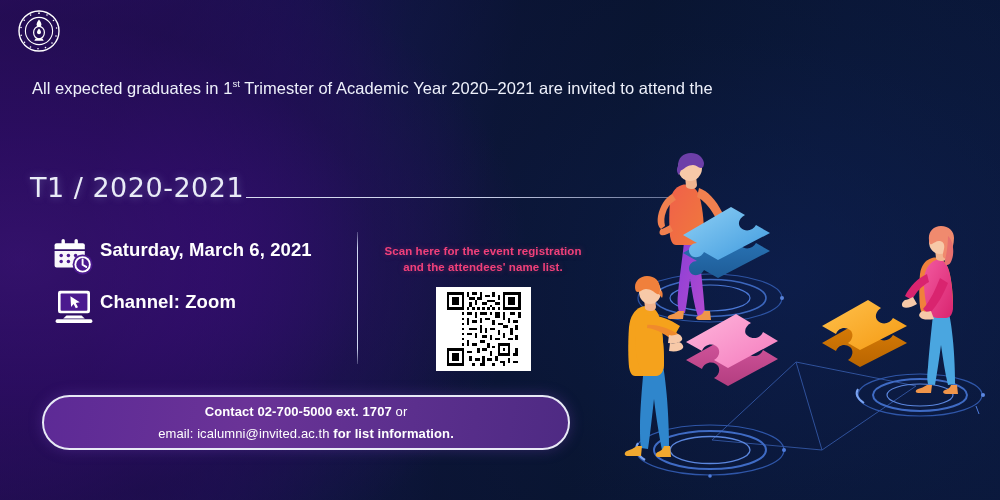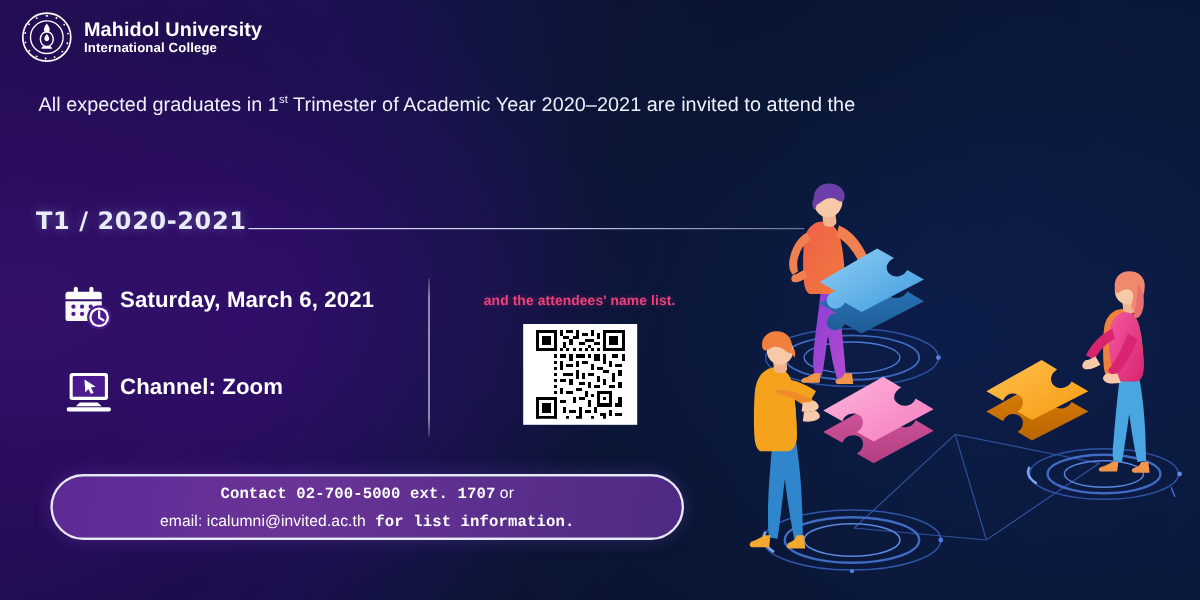--- a/index.html
+++ b/index.html
@@ -44,34 +44,34 @@
       0 0 5px rgba(255,178,35,.95),
       0 0 14px rgba(255,150,20,.75),
       0 0 30px rgba(255,130,10,.45),
       0 0 52px rgba(255,110,0,.28);
     white-space:nowrap;
     font-family:"DejaVu Sans","Liberation Sans",sans-serif;
   }
 
   .subtitle-row{ position:absolute; left:30px; top:172px; width:640px; display:flex; align-items:flex-end; }
   .subtitle{
-    font-size:20px; font-weight:700; color:#e9ecf7; letter-spacing:.5px;
+    font-size:27px; font-weight:400; color:#e9ecf7; letter-spacing:.5px;
     white-space:nowrap;
     text-shadow:0 0 9px rgba(190,200,255,.35);
     font-family:"DejaVu Sans","Liberation Sans",sans-serif;
   }
   .subtitle-rule{
     flex:1; height:1px; margin-left:2px; margin-bottom:5px;
     background:linear-gradient(90deg,#d8dcf0 0%, #c9d0ea 55%, rgba(180,190,225,.55) 100%);
   }
 
   
   .info{ position:absolute; left:52px; top:236px; width:300px; }
   .info-row{ display:flex; align-items:flex-start; gap:4px; }
-  .info-row + .info-row{ margin-top:32px; }
+  .info-row + .info-row{ margin-top:12px; }
   .info-ico{ width:44px; flex:0 0 44px; display:flex; justify-content:center; padding-top:2px; }
   .info-txt{ color:#ffffff; }
   .info-l{ font-size:18.5px; font-weight:700; letter-spacing:.1px; line-height:1.52; white-space:nowrap; }
 
   .vdivider{
     position:absolute; left:357px; top:232px; width:1px; height:132px;
     background:linear-gradient(180deg, rgba(215,220,245,.25) 0%, #cfd6f2 12%, #dfe4f8 50%, #cfd6f2 88%, rgba(215,220,245,.25) 100%);
   }
 
   
@@ -88,21 +88,21 @@
 
   
   .contact{
     position:absolute; left:42px; top:395px; width:528px; height:55px;
     border-radius:28px; border:2px solid #e8e9f6;
     background:linear-gradient(100deg,#5d2a96 0%, #6a3397 38%, #5b2f8d 70%, #4e2a83 100%);
     display:flex; flex-direction:column; align-items:center; justify-content:center;
     box-shadow:0 0 14px rgba(120,70,190,.35);
   }
   .contact-l{ font-size:13px; color:#ffffff; line-height:1.65; letter-spacing:.1px; }
-  .contact-l b{ font-weight:700;font-family:Liberation Mono, monospace; }
+  .contact-l b{ font-weight:700; }
 
   
   .art{ position:absolute; right:0; top:150px; width:400px; height:350px; }
   .art svg{ display:block; width:400px; height:350px; }
 </style>
 </head>
 <body>
 
 <div class="poster">
   <div class="vignette"></div>
@@ -127,24 +127,20 @@
             <circle cx="3" cy="17.5" r="0.8"></circle>
           <circle cx="6.2" cy="10.2" r="0.8"></circle>
             <circle cx="12.6" cy="5.1" r="0.8"></circle>
         </g>
         <path d="M21 9.5c1.6 2.2 2.4 3.6 2.4 5.1 0 1.5-1.1 2.4-2.4 2.4s-2.4-.9-2.4-2.4c0-1.5.8-2.9 2.4-5.1z" fill="#ffffff"></path>
         <ellipse cx="21" cy="22.6" rx="5.4" ry="6.2" fill="none" stroke="#ffffff" stroke-width="1.2"></ellipse>
         <path d="M17.6 28.6h6.8l1.3 2.1H16.3z" fill="#ffffff"></path>
         <path d="M21 18.4c1.2 1.4 2 2.6 2 3.9 0 1.2-.9 2-2 2s-2-.8-2-2c0-1.3.8-2.5 2-3.9z" fill="#ffffff"></path>
       </svg>
     </span>
-    <span class="logo-text">
-      <span class="logo-l1" style="display:block">Mahidol University</span>
-      <span class="logo-l2" style="display:block">International College</span>
-    </span>
   </div>
 
   <div class="lead">
     <span>All expected graduates in 1</span><sup>st</sup><span> Trimester of Academic Year 2020–2021 are invited to attend the</span>
   </div>
 
 
   <div class="subtitle-row">
     <span class="subtitle">T1 / 2020-2021</span>
     <span class="subtitle-rule"></span>
@@ -192,20 +188,21 @@
       <span class="info-txt">
         <span class="info-l" style="display:block">Channel: Zoom</span>
       </span>
     </div>
   </div>
 
   <div class="vdivider"></div>
 
   <div class="qr-block">
     <div class="qr-cap">
+      <span style="display:block">Scan here for the event registration</span>
       <span style="display:block">and the attendees' name list.</span>
     </div>
     <div class="qr-box">
       <svg class="qr-svg" viewBox="0 0 29 29" shape-rendering="crispEdges" aria-hidden="true">
         <rect width="29" height="29" fill="#ffffff"></rect>
         <g fill="#000000">
 
           <rect x="0" y="0" width="7" height="1"></rect>
             <rect x="0" y="6" width="7" height="1"></rect>
           <rect x="0" y="0" width="1" height="7"></rect>

